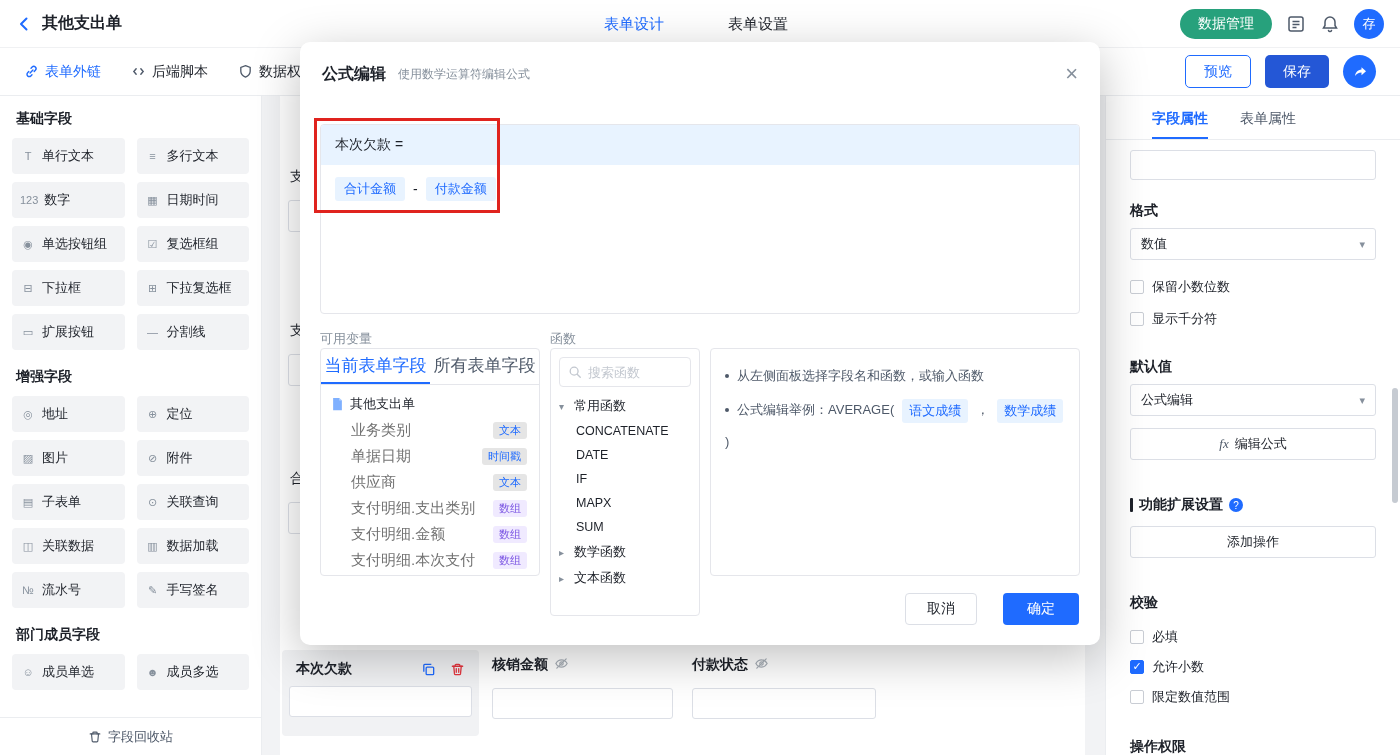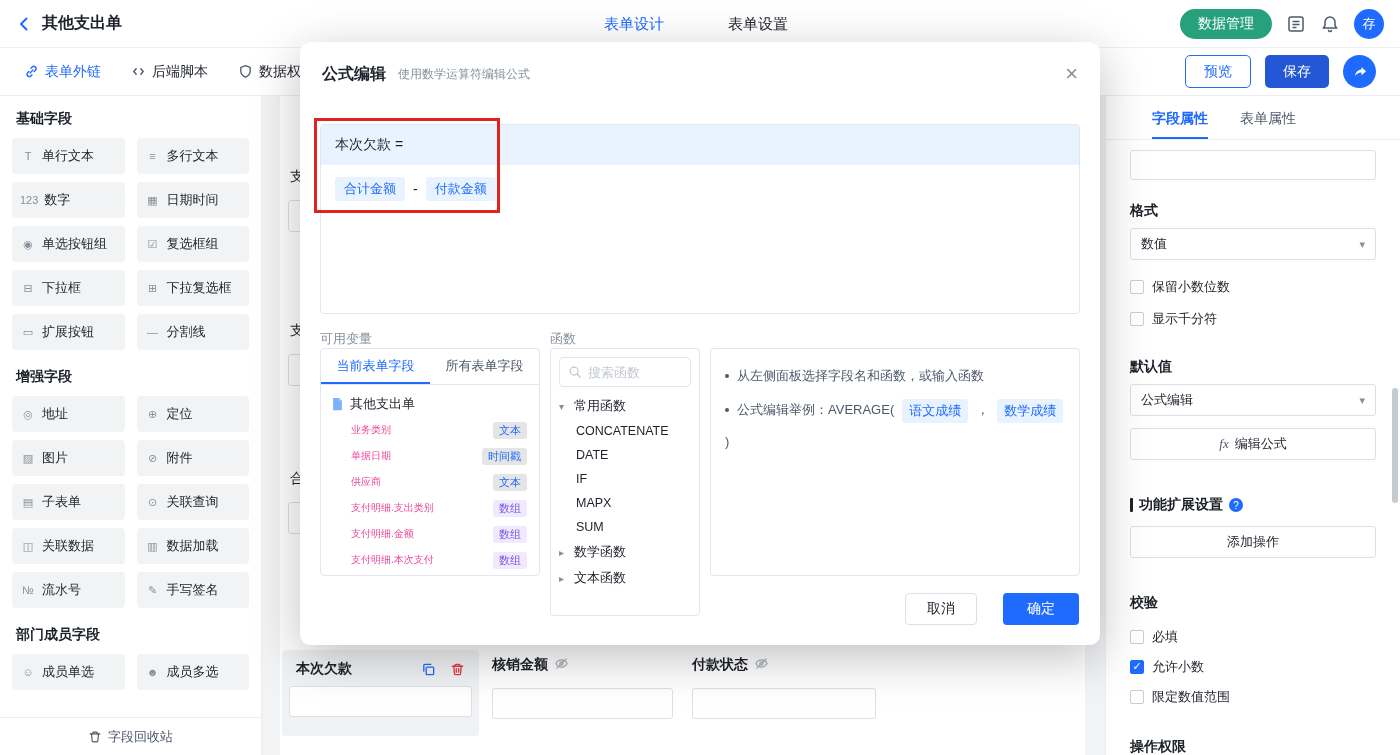--- a/index.html
+++ b/index.html
@@ -85,26 +85,26 @@
   .modal-close { margin-left:auto; font-size:22px; color:#86909c; cursor:pointer; line-height:1; }
   .editor { position:absolute; left:20px; right:20px; top:82px; height:190px; border:1px solid #e5e6eb; border-radius:4px; background:#fff; overflow:hidden; cursor:text; }
   .editor-line1 { height:40px; background:#e8f3ff; display:flex; align-items:center; padding:0 14px; font-size:14px; color:#1d2129; }
   .editor-line2 { display:flex; align-items:center; gap:8px; padding:12px 14px; }
   .chip { background:#e8f3ff; color:#1f6bff; font-size:13px; padding:3px 9px; border-radius:3px; cursor:pointer; }
   .op { font-size:14px; color:#1d2129; }
   .annotation { position:absolute; left:14px; top:76px; width:186px; height:95px; border:3px solid #e0231e; pointer-events:none; z-index:20; }
   .panel-label { position:absolute; top:288px; font-size:13px; color:#86909c; }
   .vars { position:absolute; left:20px; top:306px; width:220px; height:228px; border:1px solid #e5e6eb; border-radius:4px; overflow:hidden; }
   .vars-tabs { display:flex; height:36px; border-bottom:1px solid #e5e6eb; }
-  .vars-tab { flex:1; text-align:center; line-height:34px; font-size:13px; color:#4e5969; cursor:pointer; }
+  .vars-tab { flex:1; text-align:center; line-height:34px; font-size:17px; color:#4e5969; cursor:pointer; }
   .vars-tab.active { color:#1f6bff; border-bottom:2px solid #1f6bff; }
   .tree { padding:6px 8px; }
   .tree-root { display:flex; align-items:center; gap:6px; height:26px; padding-left:2px; font-size:13px; cursor:pointer; }
   .var-row { display:flex; align-items:center; justify-content:space-between; height:26px; padding-left:22px; padding-right:4px; cursor:pointer; }
-  .var-name { font-size:10px; color:#ec4899; white-space:nowrap; }
+  .var-name { font-size:15px; color:#737373; white-space:nowrap; }
   .var-tag { font-size:11px; padding:1px 6px; border-radius:3px; flex:none; }
   .var-tag.blue { color:#1f6bff; background:#e5e5e5; }
   .var-tag.purple { color:#7b55e3; background:#f0eaff; }
   .funcs { position:absolute; left:250px; top:306px; width:150px; height:268px; border:1px solid #e5e6eb; border-radius:4px; padding:8px; overflow:hidden; }
   .fn-search { height:30px; border:1px solid #e5e6eb; border-radius:4px; display:flex; align-items:center; gap:6px; padding:0 8px; margin-bottom:6px; }
   .fn-search input { border:none; outline:none; width:90px; font-size:13px; font-family:inherit; color:#1d2129; }
   .fn-search input::placeholder { color:#c2c7cf; }
   .fn-group { display:flex; align-items:center; gap:5px; height:26px; font-size:13px; color:#1d2129; cursor:pointer; }
   .tw { color:#86909c; font-size:10px; width:10px; }
   .fn-item { height:24px; line-height:24px; padding-left:17px; font-size:12.5px; color:#1d2129; cursor:pointer; white-space:nowrap; }

